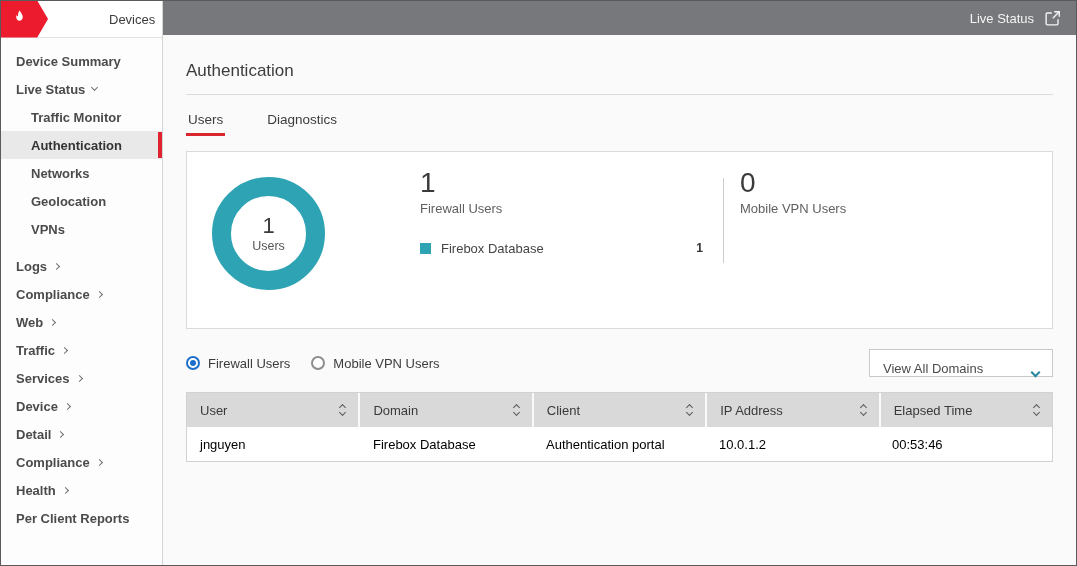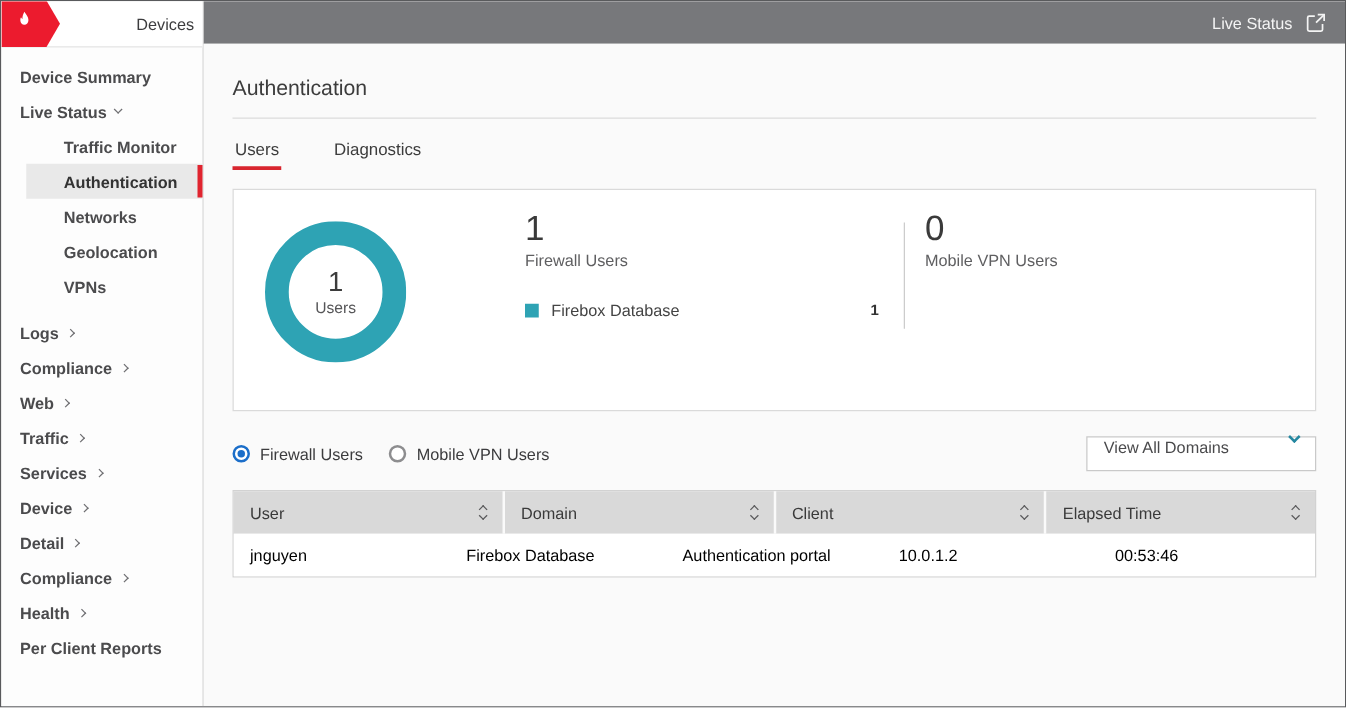--- a/index.html
+++ b/index.html
@@ -25,21 +25,21 @@
     flex:0 0 auto;
   }
   .logo-flag svg { width:17px; height:17px; }
   .brand-label { margin-left:14px; font-size:13px; color:#3c3c3e; }
 
   .nav { padding-top:9px; }
   .nav-item {
     position:relative; display:flex; align-items:center; height:28px;
     padding-left:15px; font-size:13px; color:#4b4b4d; cursor:pointer;font-weight:bold;
   }
-  .nav-item.sub { padding-left:30px;margin-left:20px; }
+  .nav-item.sub { padding-left:30px; }
   .nav-item.gap { margin-top:9px; }
   .nav-item.active { background:#e9e9e9; color:#333; }
   .nav-item.active::after {
     content:""; position:absolute; right:0; top:1px; bottom:1px; width:4px; background:#e0242f;
   }
   .chev { display:inline-block; width:5px; height:5px;
     border-right:1.5px solid #6f6f72; border-bottom:1.5px solid #6f6f72; }
   .chev.right { transform:rotate(-45deg); margin-left:7px; }
   .chev.down  { transform:rotate(45deg); margin-left:7px; margin-top:-3px; }
 
@@ -95,21 +95,21 @@
   }
   .radio-dot.checked::after {
     content:""; position:absolute; left:2px; top:2px; width:6px; height:6px;
     border-radius:50%; background:#1b6ec9;
   }
   .radio-dot.unchecked { border-color:#8d8d8f; }
   .radio-label { margin-left:8px; font-size:13px; color:#3c3c3e; }
 
   .domain-select {
     margin-left:auto; width:184px; height:28px; background:#fff; border:1px solid #c9c9c9;
-    display:flex; align-items:flex-start; padding:0 13px; cursor:pointer;
+    display:flex; align-items:flex-end; padding:0 13px; cursor:pointer;
   }
   .domain-select-value { font-size:13px; color:#4a4a4c; }
   .select-chev {
     margin-left:auto; width:7px; height:7px;
     border-right:2px solid #2487a0; border-bottom:2px solid #2487a0;
     transform:rotate(45deg); margin-top:-4px;
   }
 
   
   .table { margin-top:15px; border:1px solid #d2d2d2; background:#fff; }
@@ -294,20 +294,27 @@
             </span>
         </div>
         <div class="th">
           <span>Client</span>
           <span class="sort">
               <i class="up"></i>
               <i class="dn"></i>
             </span>
         </div>
         <div class="th">
+          <span>IP Address</span>
+          <span class="sort">
+              <i class="up"></i>
+              <i class="dn"></i>
+            </span>
+        </div>
+        <div class="th">
           <span>Elapsed Time</span>
           <span class="sort">
               <i class="up"></i>
               <i class="dn"></i>
             </span>
         </div>
       </div>
       <div class="trow">
         <div class="td">jnguyen</div>
         <div class="td">Firebox Database</div>

